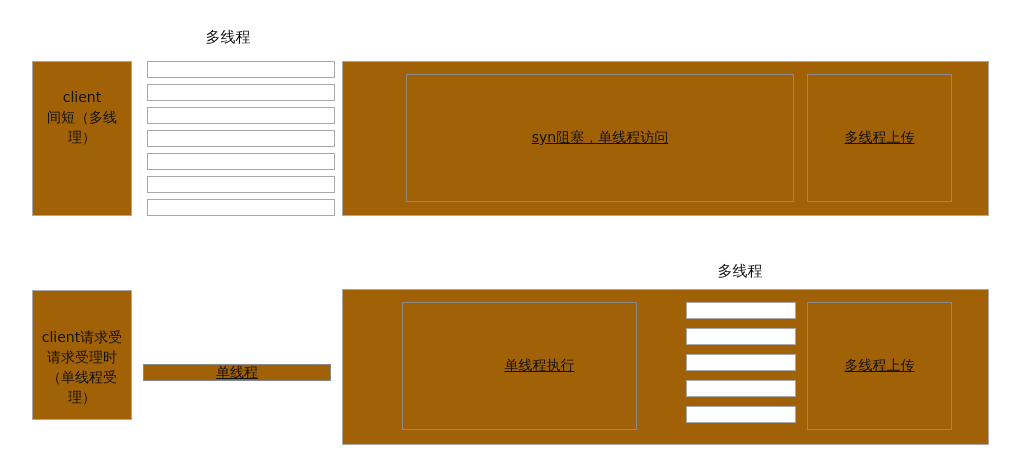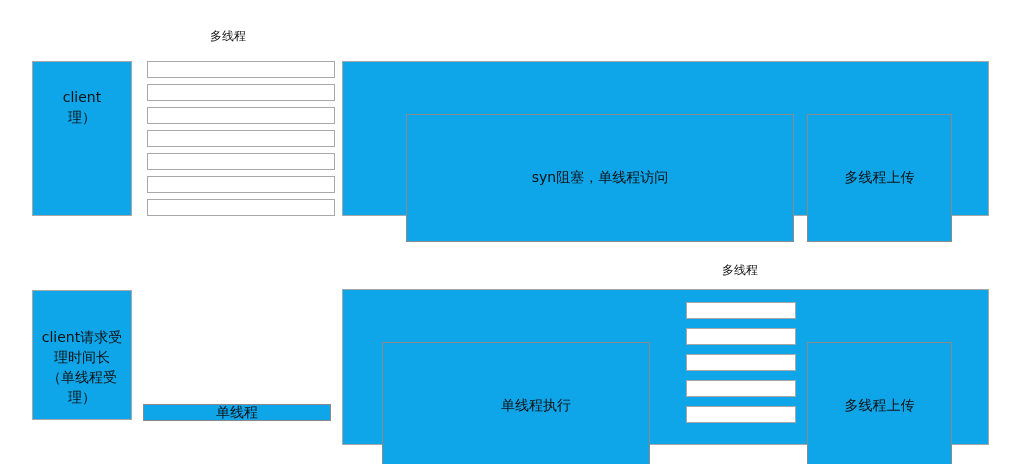--- a/index.html
+++ b/index.html
@@ -1,32 +1,33 @@
 <!DOCTYPE html>
 <html><head>
   <meta charset="utf-8">
   <style>
     html, body { margin: 0; padding: 0; background: #ffffff; }
     body { width: 1015px; height: 464px; position: relative; overflow: hidden;
            font-family: "DejaVu Sans", "Liberation Sans", sans-serif; color: #111; }
-    .box { position: absolute; box-sizing: border-box; border: 1px solid #8a8a8a; background: #0ea5e9; }
+    .box { position: absolute; box-sizing: border-box; border: 1px solid #8a8a8a; background: #a16207; text-decoration: underline; }
     .outer { border-color: #a8a8a8; border-width: 1.5px; }
     .bar { position: absolute; box-sizing: border-box; border: 1.5px solid #a8a8a8; background: #fff; height: 17px; }
-    .label { position: absolute; font-size: 12px; white-space: nowrap; text-align: center; }
-    .center { display: flex; align-items: center; justify-content: center; text-align: center; font-size: 14px; margin-top: 40px; }
+    .label { position: absolute; font-size: 15px; white-space: nowrap; text-align: center; }
+    .center { display: flex; align-items: center; justify-content: center; text-align: center; font-size: 14px; }
     .client-text { position: absolute; left: 0; right: 0; text-align: center; font-size: 14px; line-height: 20px; }
   </style>
 </head>
 <body>
 
 <div class="label" style="left:190px; top:28px; width:76px;">多线程</div>
 
 <div class="box outer" style="left:32px; top:61px; width:100px; height:155px;">
   <div class="client-text" style="top:25px;">
     <div>client</div>
+    <div>间短（多线</div>
     <div>理）</div>
   </div>
 </div>
 
 <div class="bar" style="left:147px; top:61px; width:188px;"></div>
 <div class="bar" style="left:147px; top:84px; width:188px;"></div>
 <div class="bar" style="left:147px; top:107px; width:188px;"></div>
 <div class="bar" style="left:147px; top:130px; width:188px;"></div>
 <div class="bar" style="left:147px; top:153px; width:188px;"></div>
 <div class="bar" style="left:147px; top:176px; width:188px;"></div>
@@ -38,35 +39,35 @@
   <span>syn阻塞，单线程访问</span>
 </div>
 
 <div class="box center" style="left:807px; top:74px; width:145px; height:128px;">
   <span>多线程上传</span>
 </div>
 
 <div class="box outer" style="left:32px; top:290px; width:100px; height:130px;">
   <div class="client-text" style="top:36px;">
     <div>client请求受</div>
-    <div>理时间长</div>
+    <div>请求受理时</div>
     <div>（单线程受</div>
     <div>理）</div>
   </div>
 </div>
 
 <div class="box center" style="left:143px; top:364px; width:188px; height:17px; border-color:#8a8a8a; line-height:17px; overflow:visible;">
   <span>单线程</span>
 </div>
 
 <div class="label" style="left:700px; top:262px; width:80px;">多线程</div>
 
 <div class="box outer" style="left:342px; top:289px; width:647px; height:156px;"></div>
 
-<div class="box center" style="left:382px; top:302px; width:268px; height:128px;padding-left:40px;">
+<div class="box center" style="left:402px; top:302px; width:235px; height:128px;padding-left:40px;">
   <span>单线程执行</span>
 </div>
 
 <div class="bar" style="left:686px; top:302px; width:110px;"></div>
 <div class="bar" style="left:686px; top:328px; width:110px;"></div>
 <div class="bar" style="left:686px; top:354px; width:110px;"></div>
 <div class="bar" style="left:686px; top:380px; width:110px;"></div>
 <div class="bar" style="left:686px; top:406px; width:110px;"></div>
 
 <div class="box center" style="left:807px; top:302px; width:145px; height:128px;">

